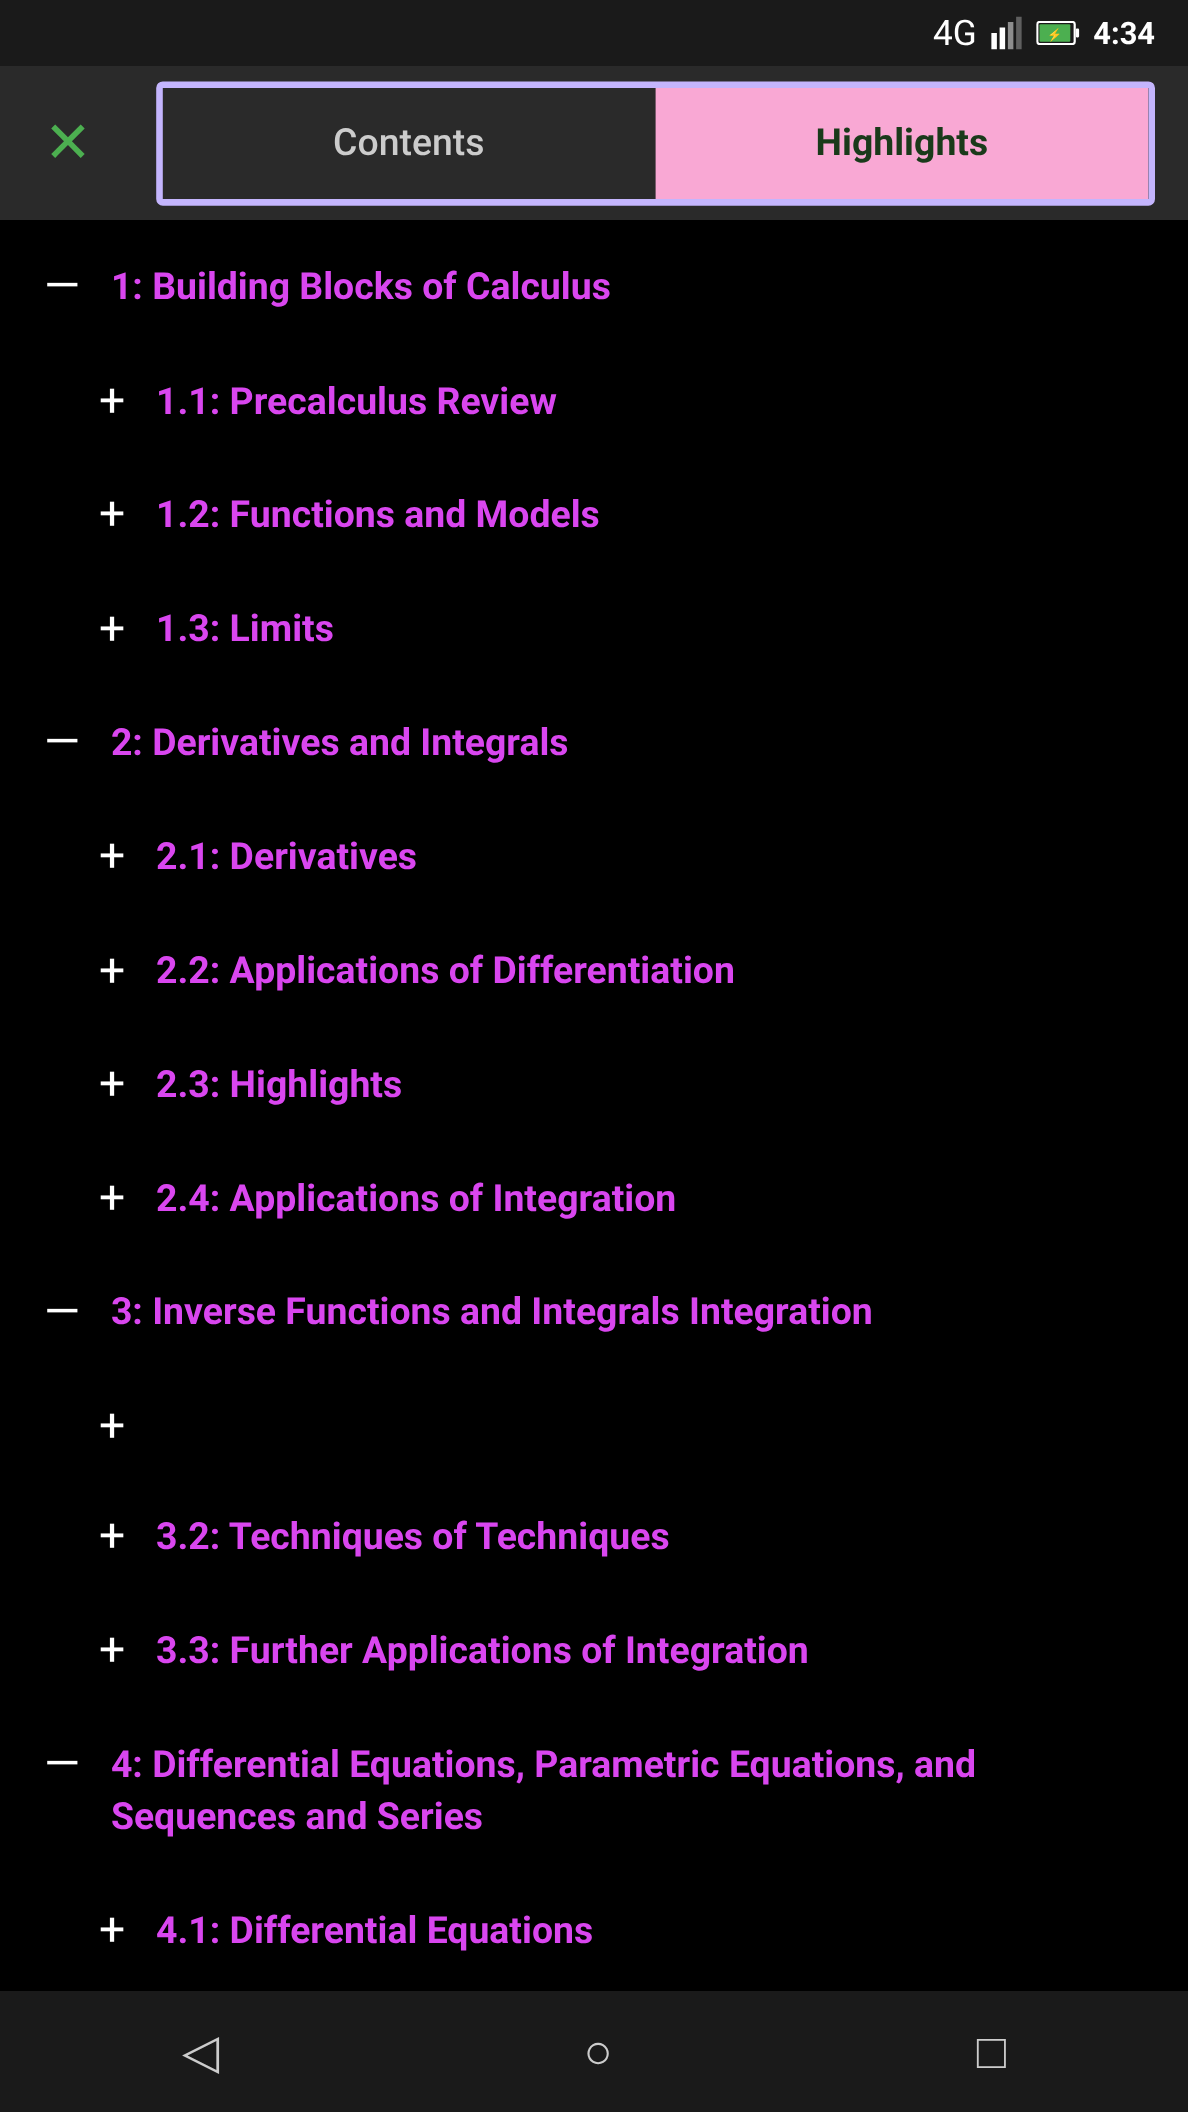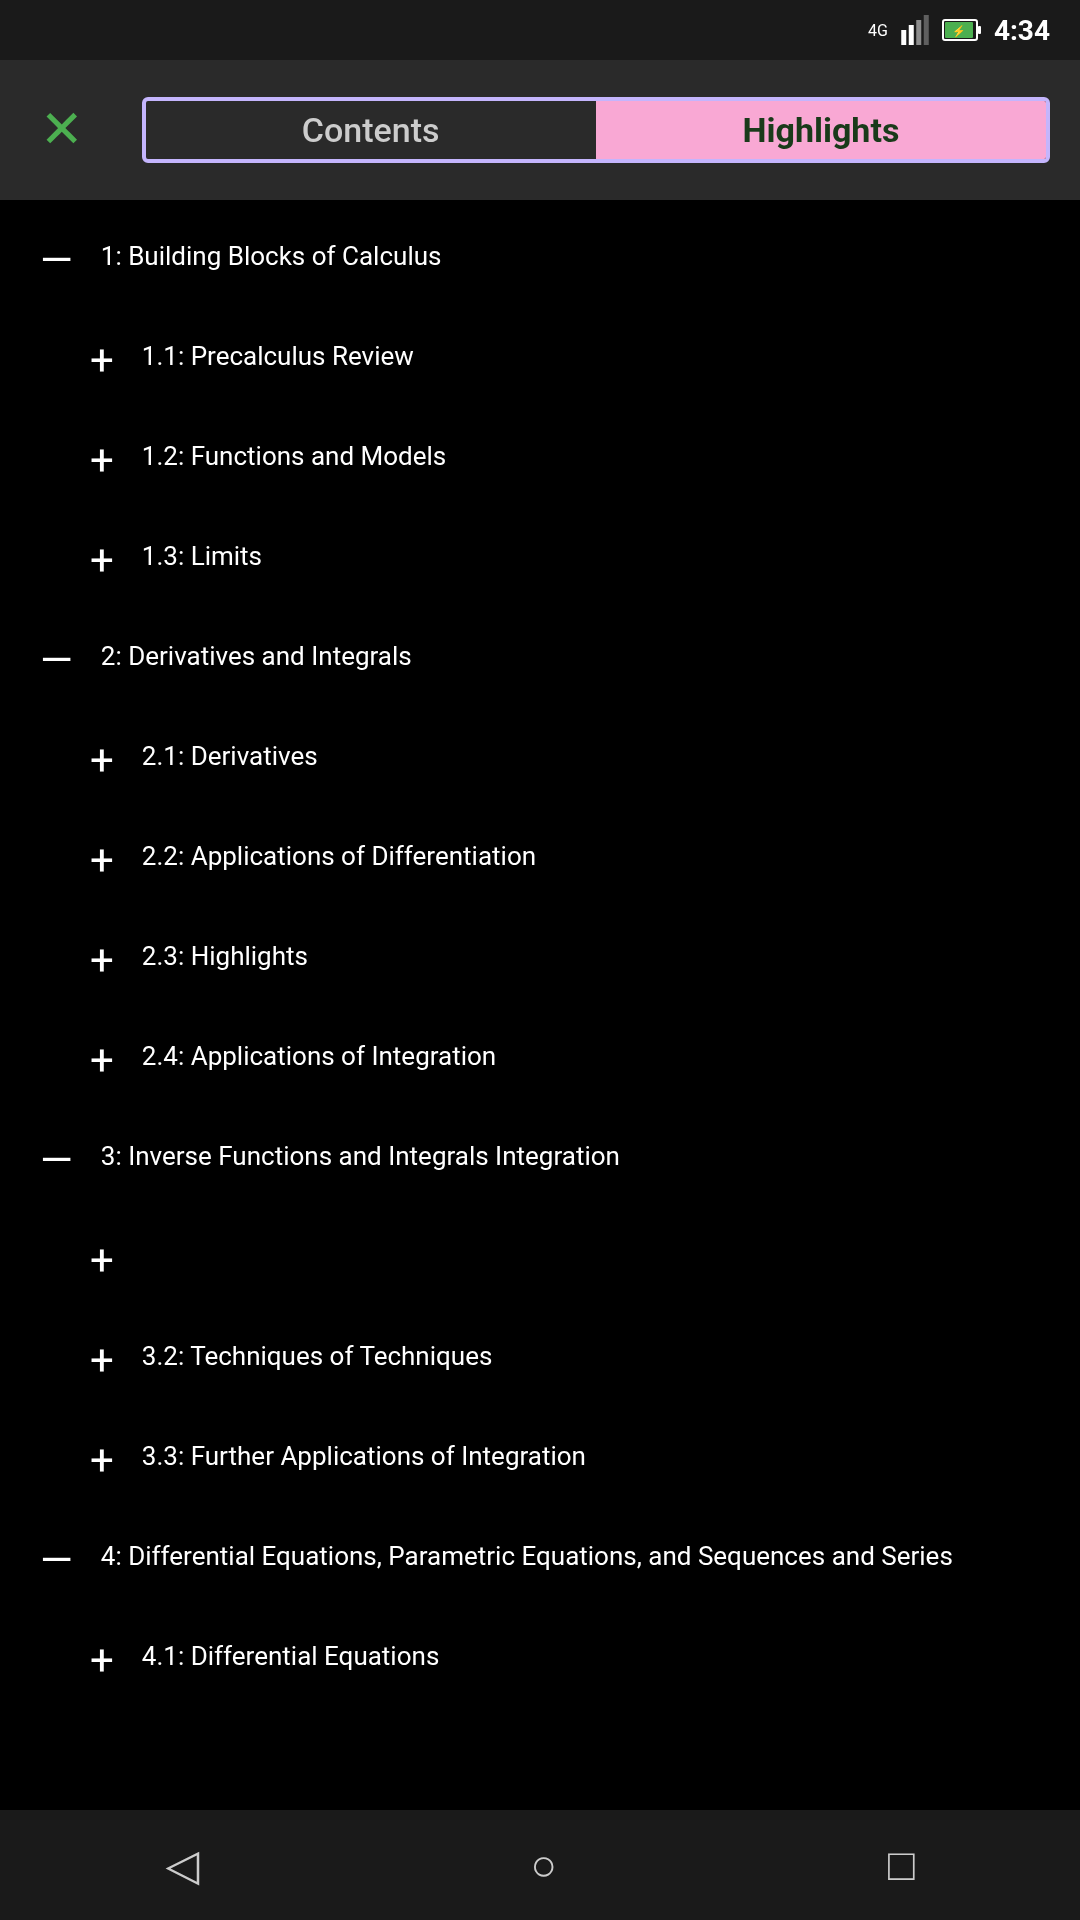--- a/index.html
+++ b/index.html
@@ -57,22 +57,22 @@
       font-size: 52px;
       cursor: pointer;
       padding: 10px;
       line-height: 1;
       flex-shrink: 0;
     }
 
     .tab-group {
       display: flex;
       flex: 1;
-      height: 66px;
-      border: 4px solid #c4b5fd;
+      height: 113px;
+      border: 6px solid #c4b5fd;
       border-radius: 6px;
       overflow: hidden;
       margin-left: 28px;
     }
 
     .tab {
       flex: 1;
       display: flex;
       align-items: center;
       justify-content: center;
@@ -113,23 +113,24 @@
 
     .toggle-icon {
       font-size: 42px;
       color: #fff;
       flex-shrink: 0;
       line-height: 1;
       margin-top: 2px;
     }
 
     .item-label {
-      font-size: 26px;
-      color: #ffffff;
+      font-size: 34px;
+      color: #d946ef;
       line-height: 1.4;
+      font-weight: bold;
     }
 
     
     .bottom-nav {
       position: fixed;
       bottom: 0;
       left: 0;
       width: 1080px;
       height: 110px;
       background-color: #1a1a1a;
@@ -143,21 +144,21 @@
       color: #ccc;
       cursor: pointer;
       padding: 10px 40px;
     }
   </style>
 </head>
 <body>
 
 <div class="status-bar">
   <div class="status-icons">
-    <span style="font-size:16px;color:#fff;">4G</span>
+    <span style="font-size:32px;color:#fff;">4G</span>
     <svg width="30" height="30" viewBox="0 0 24 24" fill="white">
       <rect x="1" y="12" width="4" height="12" fill="white"></rect>
       <rect x="7" y="8" width="4" height="16" fill="white"></rect>
       <rect x="13" y="4" width="4" height="20" fill="white" opacity="0.5"></rect>
       <rect x="19" y="0" width="4" height="24" fill="white" opacity="0.3"></rect>
     </svg>
     <svg width="40" height="22" viewBox="0 0 40 22">
       <rect x="1" y="1" width="34" height="20" rx="2" ry="2" fill="none" stroke="white" stroke-width="2"></rect>
       <rect x="3" y="3" width="28" height="16" rx="1" fill="#4caf50"></rect>
       <rect x="36" y="7" width="3" height="8" rx="1" fill="white"></rect>

